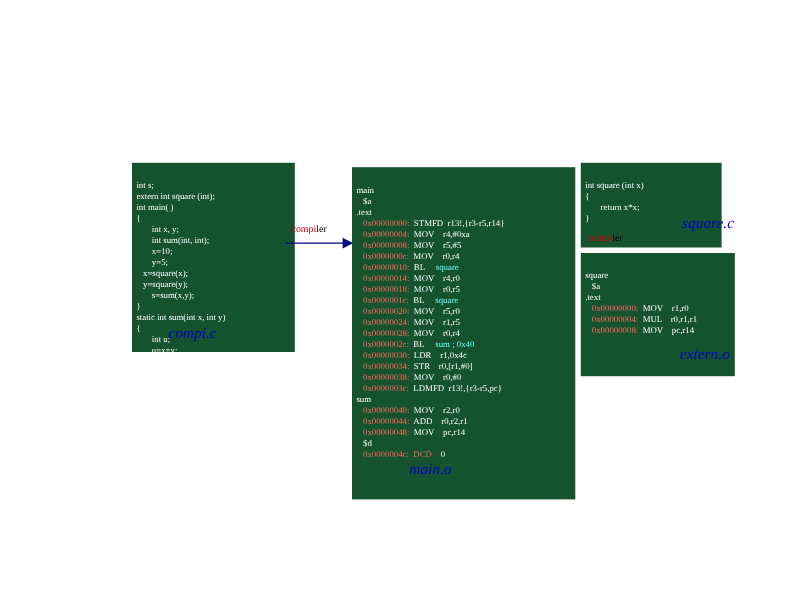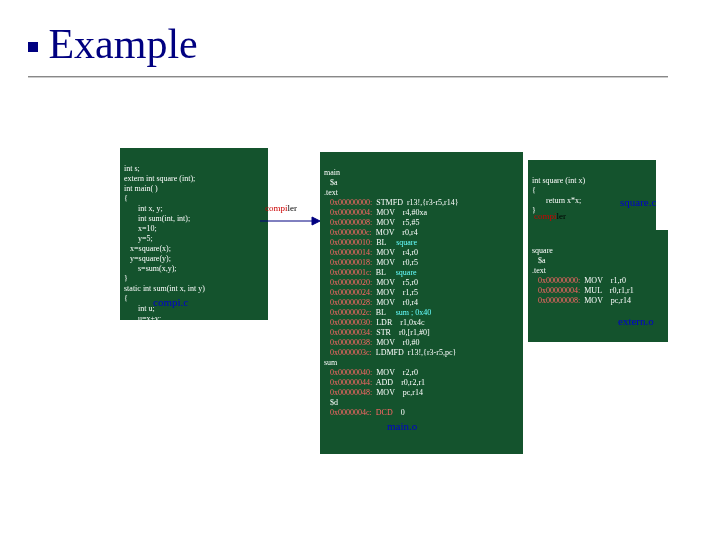--- a/index.html
+++ b/index.html
@@ -4,46 +4,41 @@
 <style>
   html,body{margin:0;padding:0;width:720px;height:540px;background:#fff;font-family:Arial,sans-serif;overflow:hidden}
   .slide{position:relative;width:720px;height:540px}
   .title-bar{position:absolute;left:28px;top:20px;right:28px;height:70px}
   .title-square{display:inline-block;width:10px;height:10px;background:#000080;margin-right:6px;margin-bottom:6px}
   .title-text{font-size:42px;color:#000080;font-family:'Times New Roman',serif}
   .title-underline{height:2px;width:640px;margin-top:6px;border-bottom:1px solid #888;box-shadow:0 1px 0 #ccc}
   .greenbox{position:absolute;background:#14532d;color:#fff;font-family:'Times New Roman',serif;font-size:8px;line-height:10px;white-space:pre;padding:16px 4px}
   .box1{left:120px;top:148px;width:140px;height:140px}
   .box2{left:320px;top:152px;width:195px;height:270px}
-  .box3{left:528px;top:160px;width:120px;height:45px}
+  .box3{left:528px;top:148px;width:120px;height:45px}
   .box4{left:528px;top:230px;width:132px;height:80px}
   .compiler-arrow{position:absolute;left:260px;top:215px;width:60px;height:12px}
   .arrow-line{stroke:#000080;stroke-width:1;fill:#000080}
   .compiler-lbl{position:absolute;left:265px;top:203px;font-size:9px;font-family:'Times New Roman',serif}
   .compiler-lbl2{position:absolute;left:534px;top:211px;font-size:9px;font-family:'Times New Roman',serif}
-  .src-lbl{position:absolute;font-size:11px;font-family:'Times New Roman',serif;}
+  .src-lbl{position:absolute;font-size:14px;font-family:'Times New Roman',serif;font-style:italic}
   .lbl-mainc{left:153px;top:296px}
   .lbl-squarec{left:620px;top:196px}
   .lbl-squareo{left:618px;top:315px}
-  .lbl-maino{left:387px;top:420px}
+  .lbl-maino{left:372px;top:420px}
   .page-num{position:absolute;left:0;right:0;top:495px;text-align:center;font-size:14px;font-family:'Times New Roman',serif;color:#000}
   .red{color:#ff6666}
   .cyan{color:#66ffff}
   .blue{color:#0000cc}
 </style>
 </head>
 <body>
 
 <div class="slide">
 
-  <div class="title-bar">
-    <span class="title-square"></span>
-    <span class="title-text">Example</span>
-    <div class="title-underline"></div>
-  </div>
 
   <div class="greenbox box1"><span>int s;
 extern int square (int);
 int main( )
 {
        int x, y;
        int sum(int, int);
        x=10;
        y=5;
    x=square(x);

